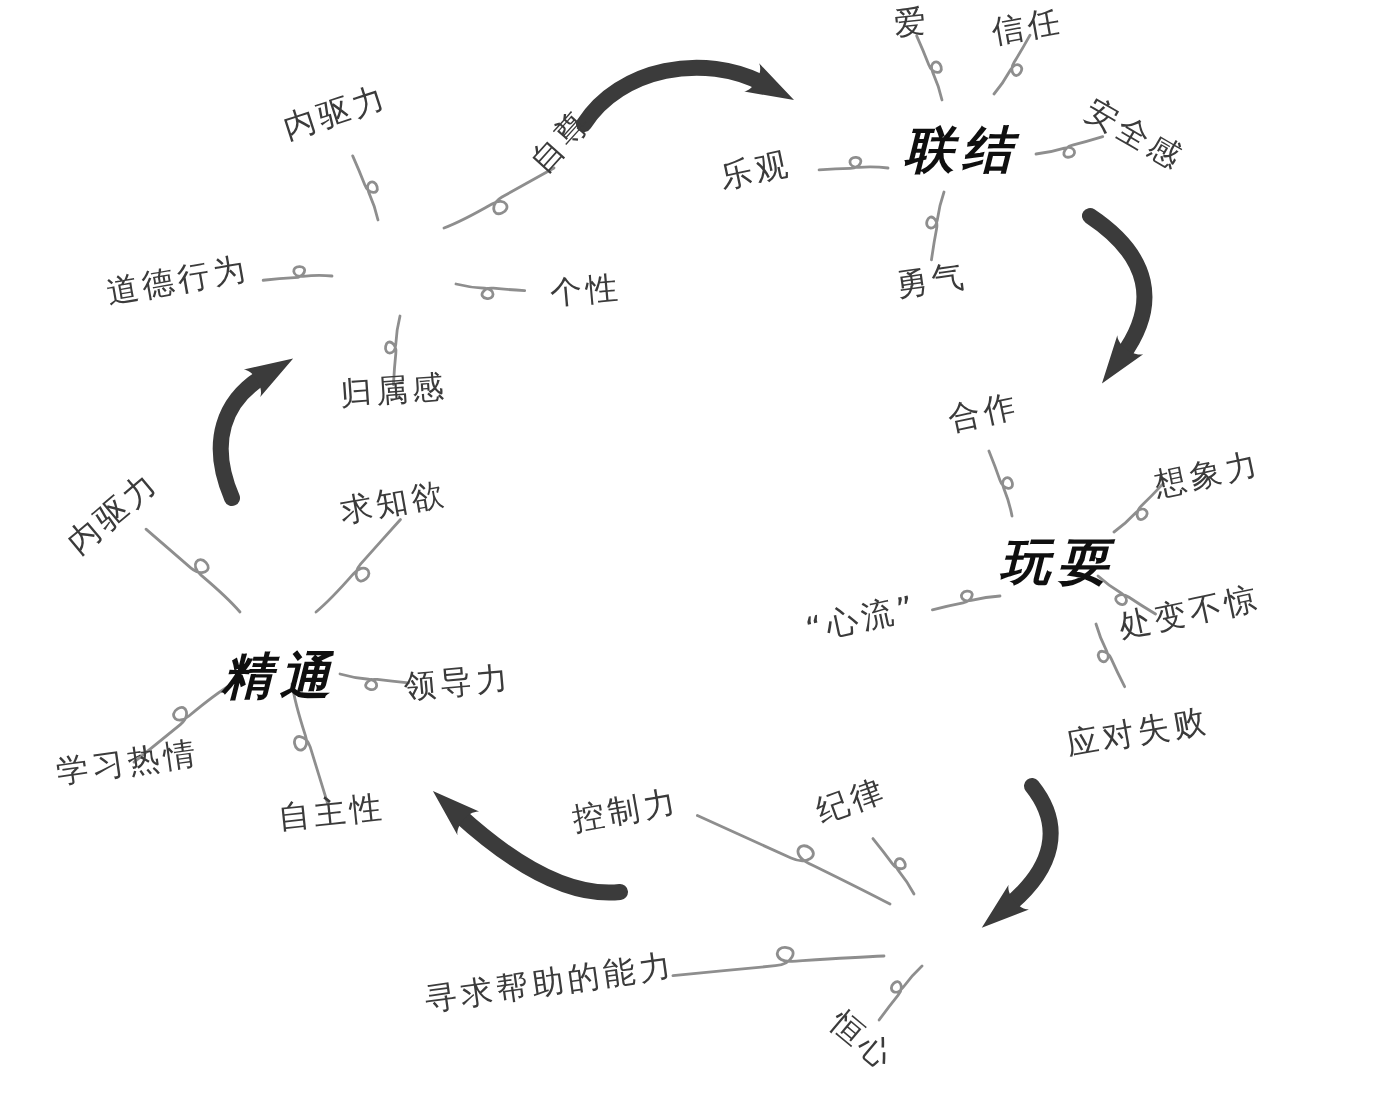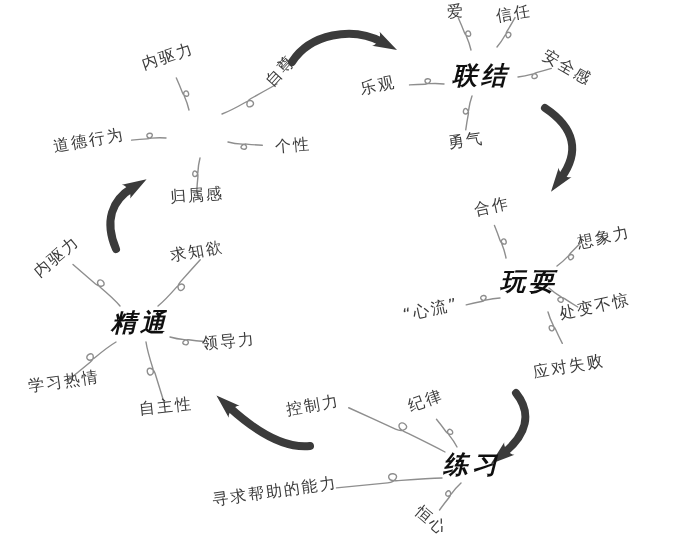--- a/index.html
+++ b/index.html
@@ -82,22 +82,21 @@
       <path d="M292 62 C310 34 352 26 382 42" marker-end="url(#ah)"></path>
       <path d="M545 108 C575 128 580 152 561 178" marker-end="url(#ah)"></path>
       <path d="M516 393 C532 413 527 434 504 453" marker-end="url(#ah)"></path>
       <path d="M310 446 C282 449 252 428 229 407" marker-end="url(#ah)"></path>
       <path d="M116 249 C104 221 112 200 132 188" marker-end="url(#ah)"></path>
     </g>
   </svg>
 
   <div class="node" style="left:481px; top:75px">联结</div>
   <div class="node" style="left:529px; top:281px">玩耍</div>
-  <div class="node" style="left:472px; top:464px">练习</div>
-  <div class="node" style="left:140px; top:322px">精通</div>
+  <div class="node" style="left:140px; top:338px">精通</div>
 
   <div class="branch" style="left:456px; top:12px;  --r:-6deg">爱</div>
   <div class="branch" style="left:514px; top:14px;  --r:-10deg">信任</div>
   <div class="branch" style="left:567px; top:68px;  --r:30deg">安全感</div>
   <div class="branch" style="left:378px; top:86px;  --r:-12deg">乐观</div>
   <div class="branch" style="left:466px; top:141px; --r:-8deg">勇气</div>
 
   <div class="branch" style="left:492px; top:207px; --r:-12deg">合作</div>
   <div class="branch" style="left:604px; top:238px; --r:-12deg">想象力</div>
   <div class="branch" style="left:595px; top:307px; --r:-12deg">处变不惊</div>

